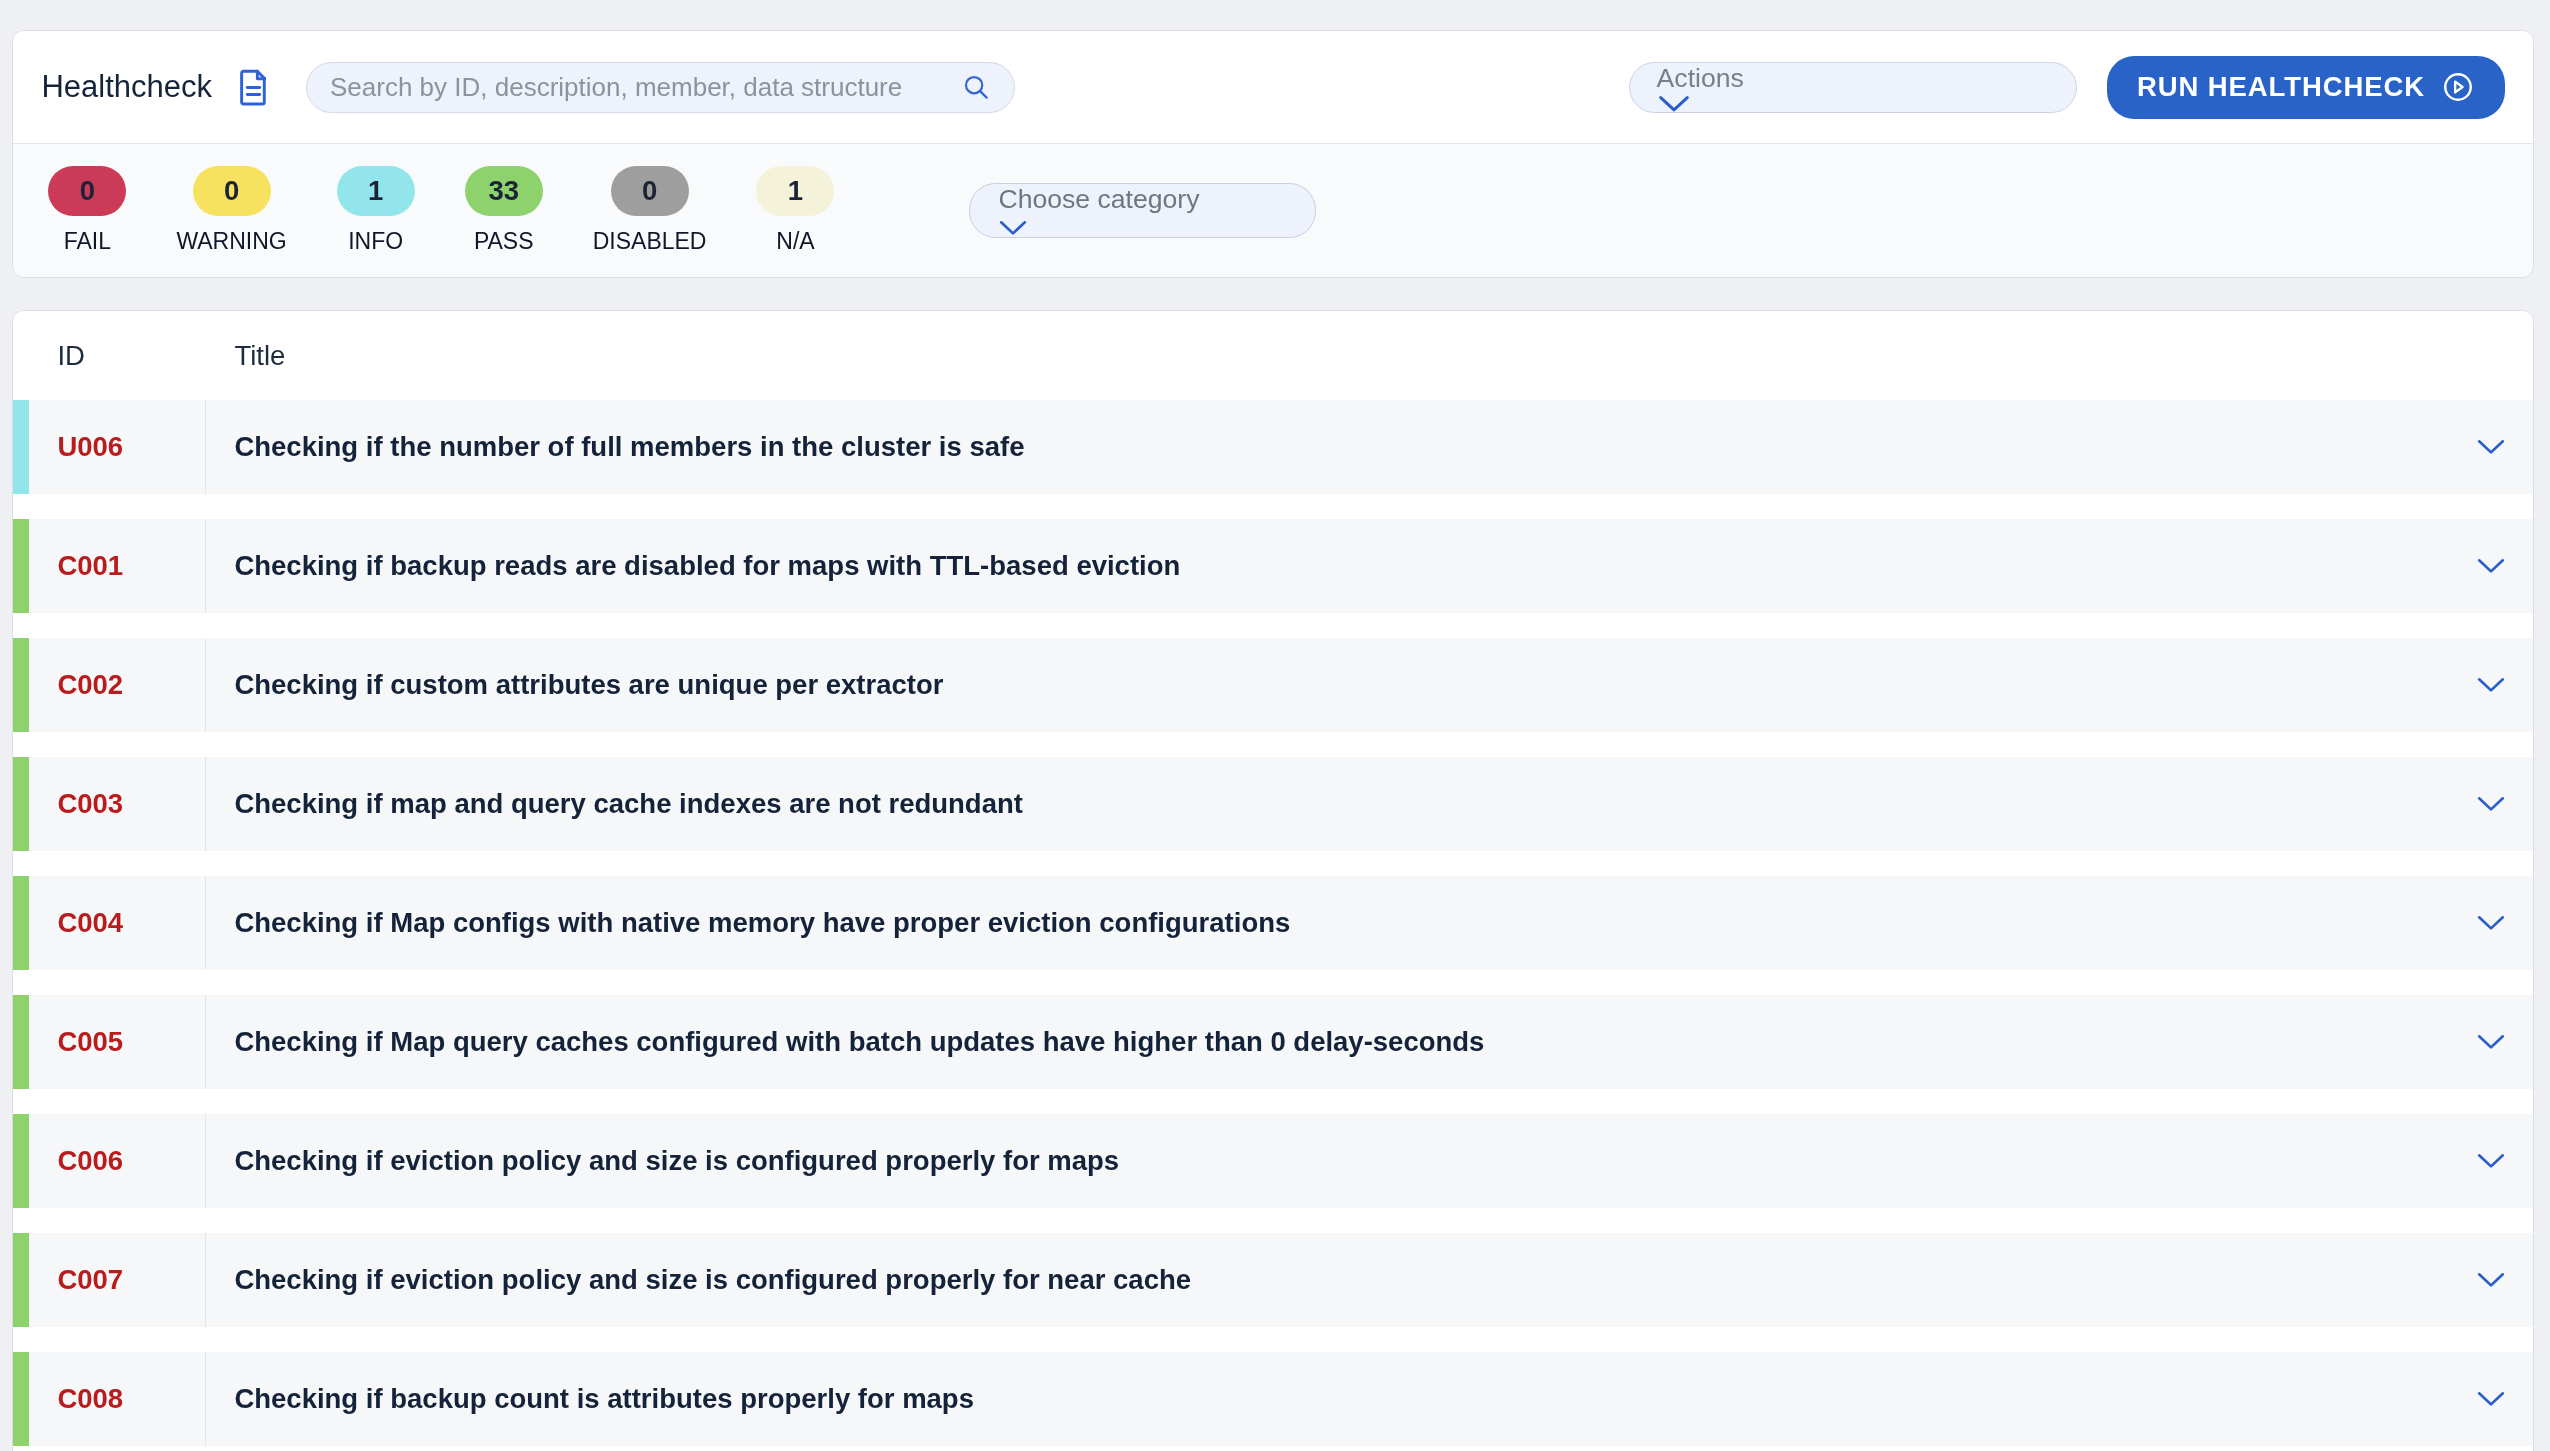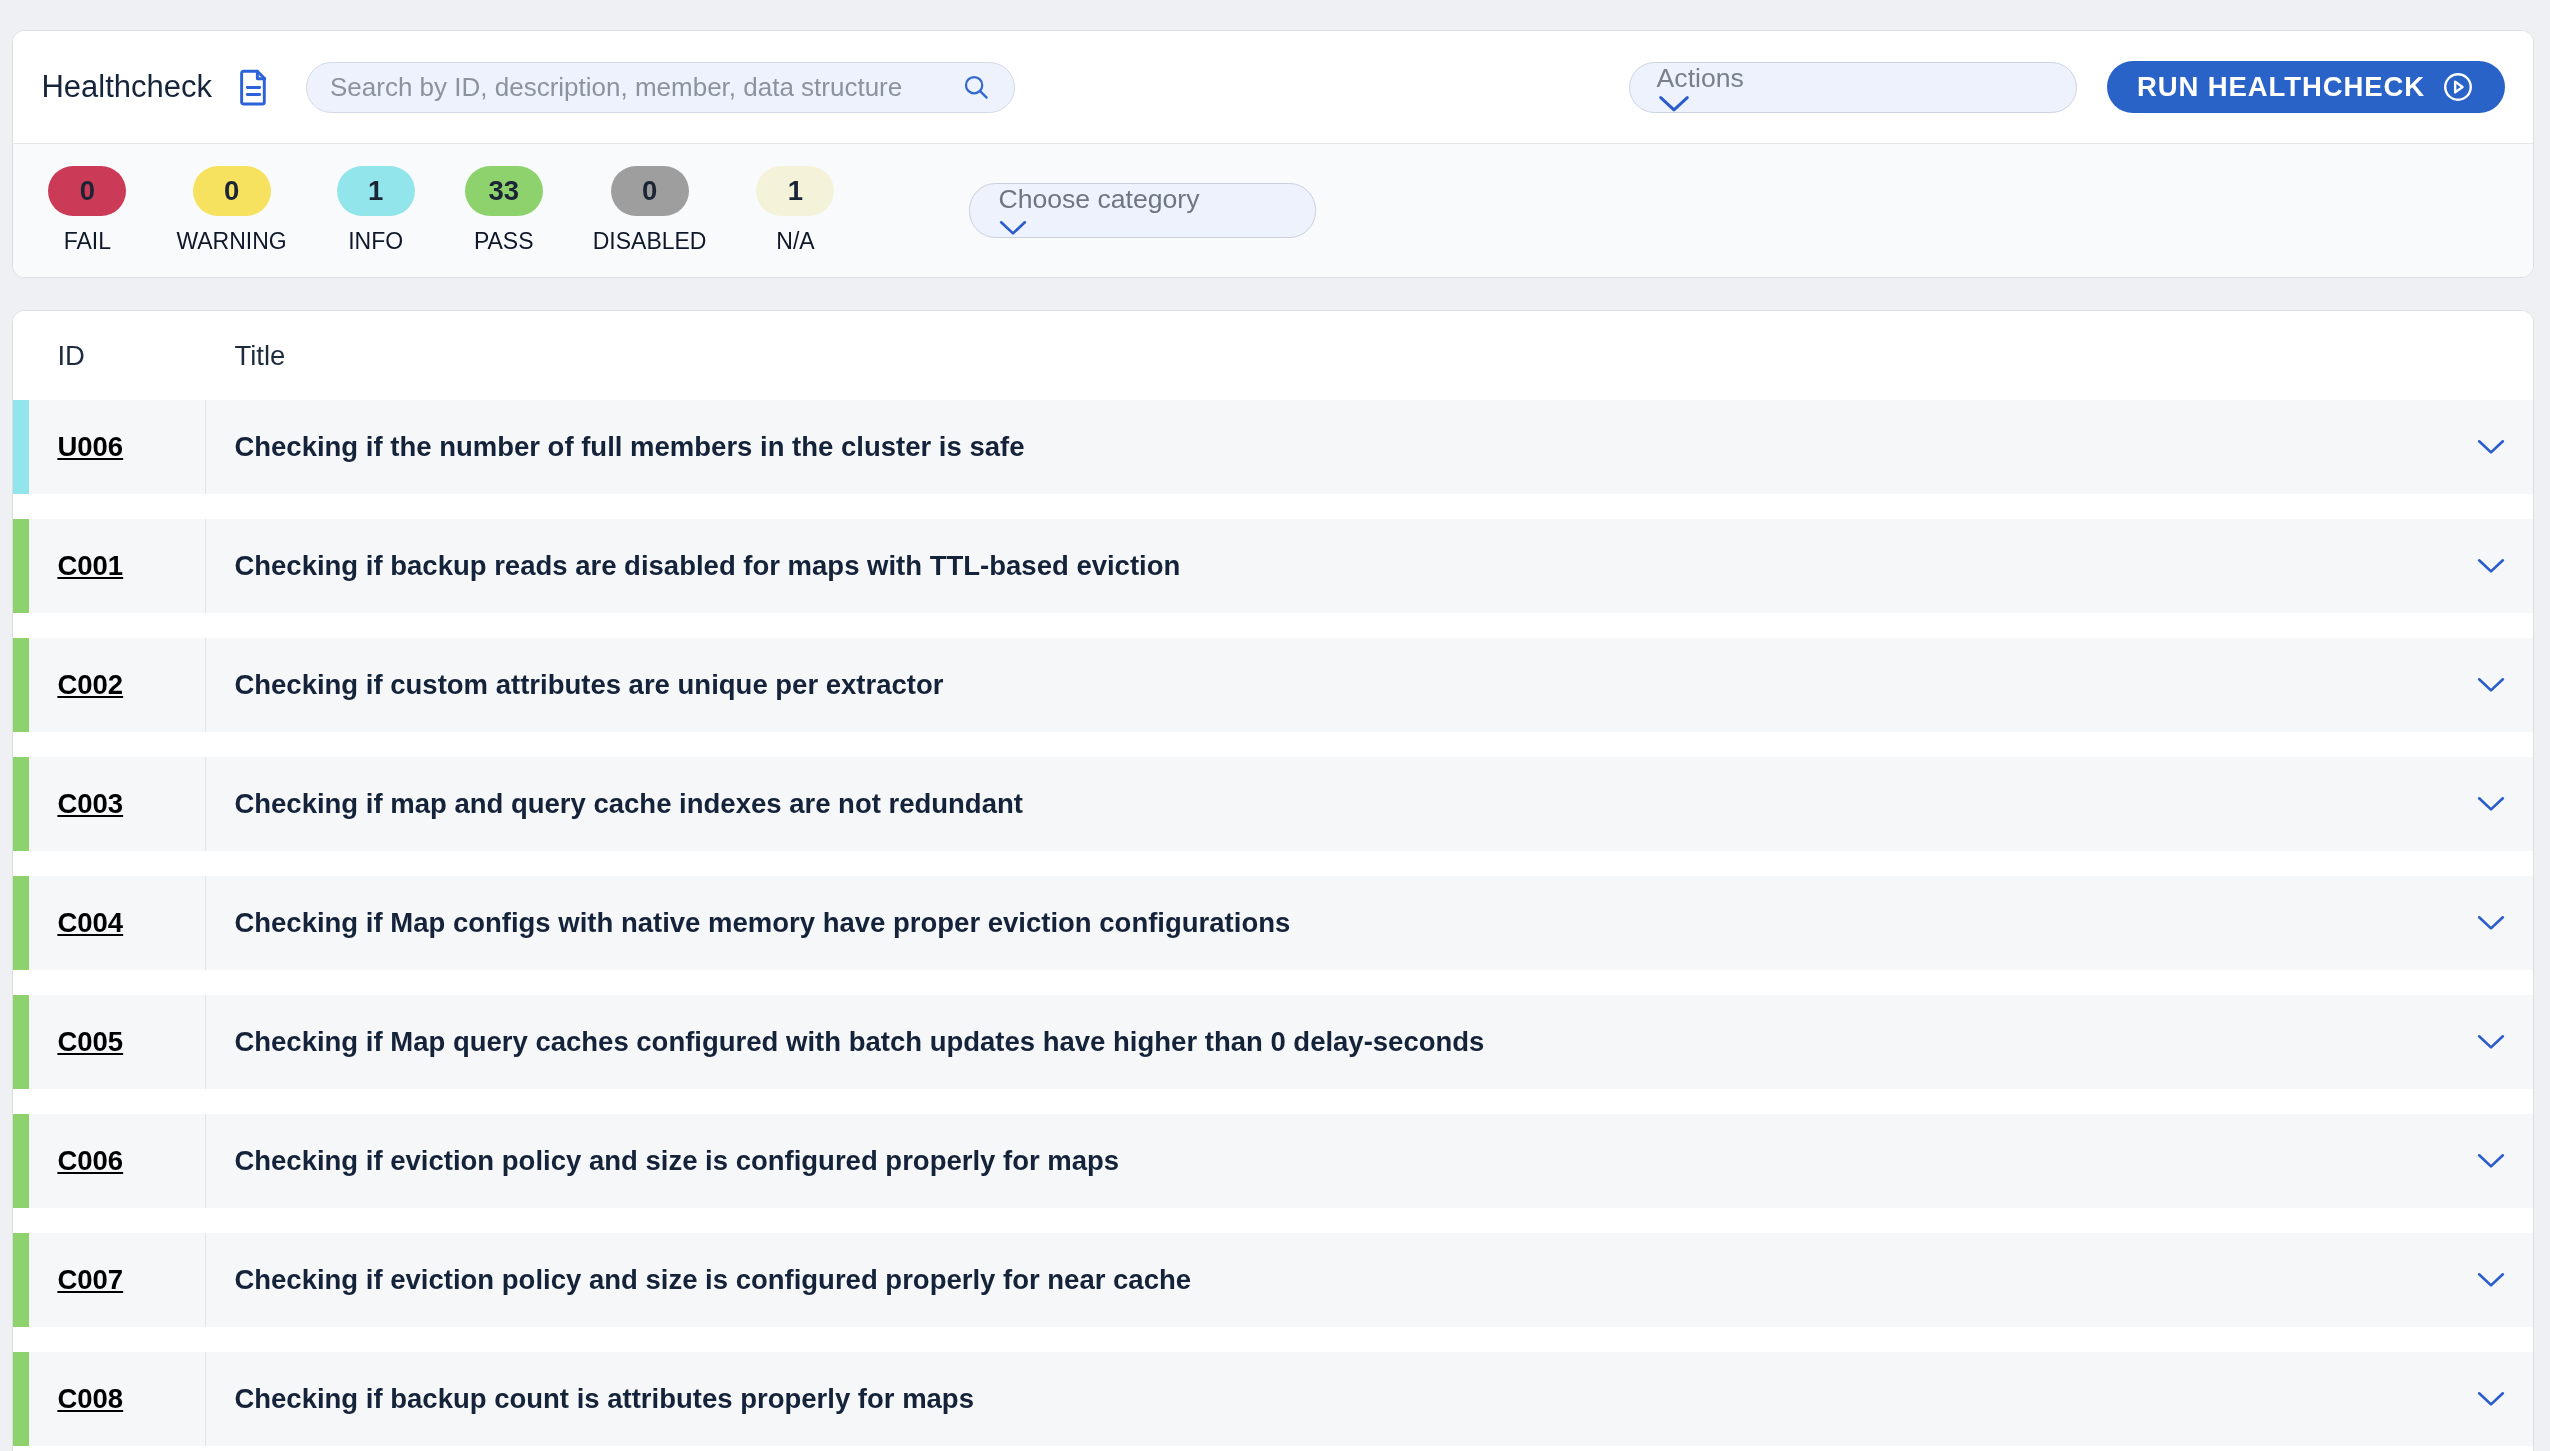--- a/index.html
+++ b/index.html
@@ -51,21 +51,21 @@
     border: 1.8px solid #ccd3e0;
     border-radius: 26.6px;
     display: flex; justify-content: space-between;
     cursor: pointer;
     flex-direction: column;
   }
   .select-actions { width: 448px; height: 51px; padding: 0 26.6px; }
   .select-label { font-size: 26.6px; color: #7a8089; }
   .run-btn {
     margin-left: 30px;
-    height: 52px;
+    height: 63px;
     border: none; border-radius: 27.5px;
     background: #2a63c8;
     color: #ffffff;
     font-family: "Liberation Sans", sans-serif;
     font-size: 27.5px; font-weight: bold; letter-spacing: 0.9px;
     display: flex; align-items: center; gap: 16px;
     padding: 12px 30px;
     cursor: pointer;
     text-align: center;
   }
@@ -110,23 +110,22 @@
   .cell-title { flex: 1; padding-left: 28px; display: flex; align-items: center; height: 100%; }
   .row {
     height: 94px;
     margin-bottom: 25px;
     display: flex; align-items: stretch;
     background: #f6f7f8;
     cursor: pointer;
   }
   .row .stripe { width: 16px; flex: none; }
   .row .cell-id {
-    font-weight: bold; font-size: 27.5px; color: #000000;
+    font-weight: bold; font-size: 27.5px; color: #b91c1c;
     border-right: 1.8px solid #e3e4e7;
-    text-decoration: underline;
   }
   .row .cell-title { font-weight: bold; font-size: 27.5px; color: #15233a; }
   .chevron-cell { width: 85px; flex: none; display: flex; align-items: center; justify-content: center; }
 </style>
 </head>
 <body>
 
 <div class="card card-top">
   <div class="toolbar">
     <span class="page-title">Healthcheck</span>

